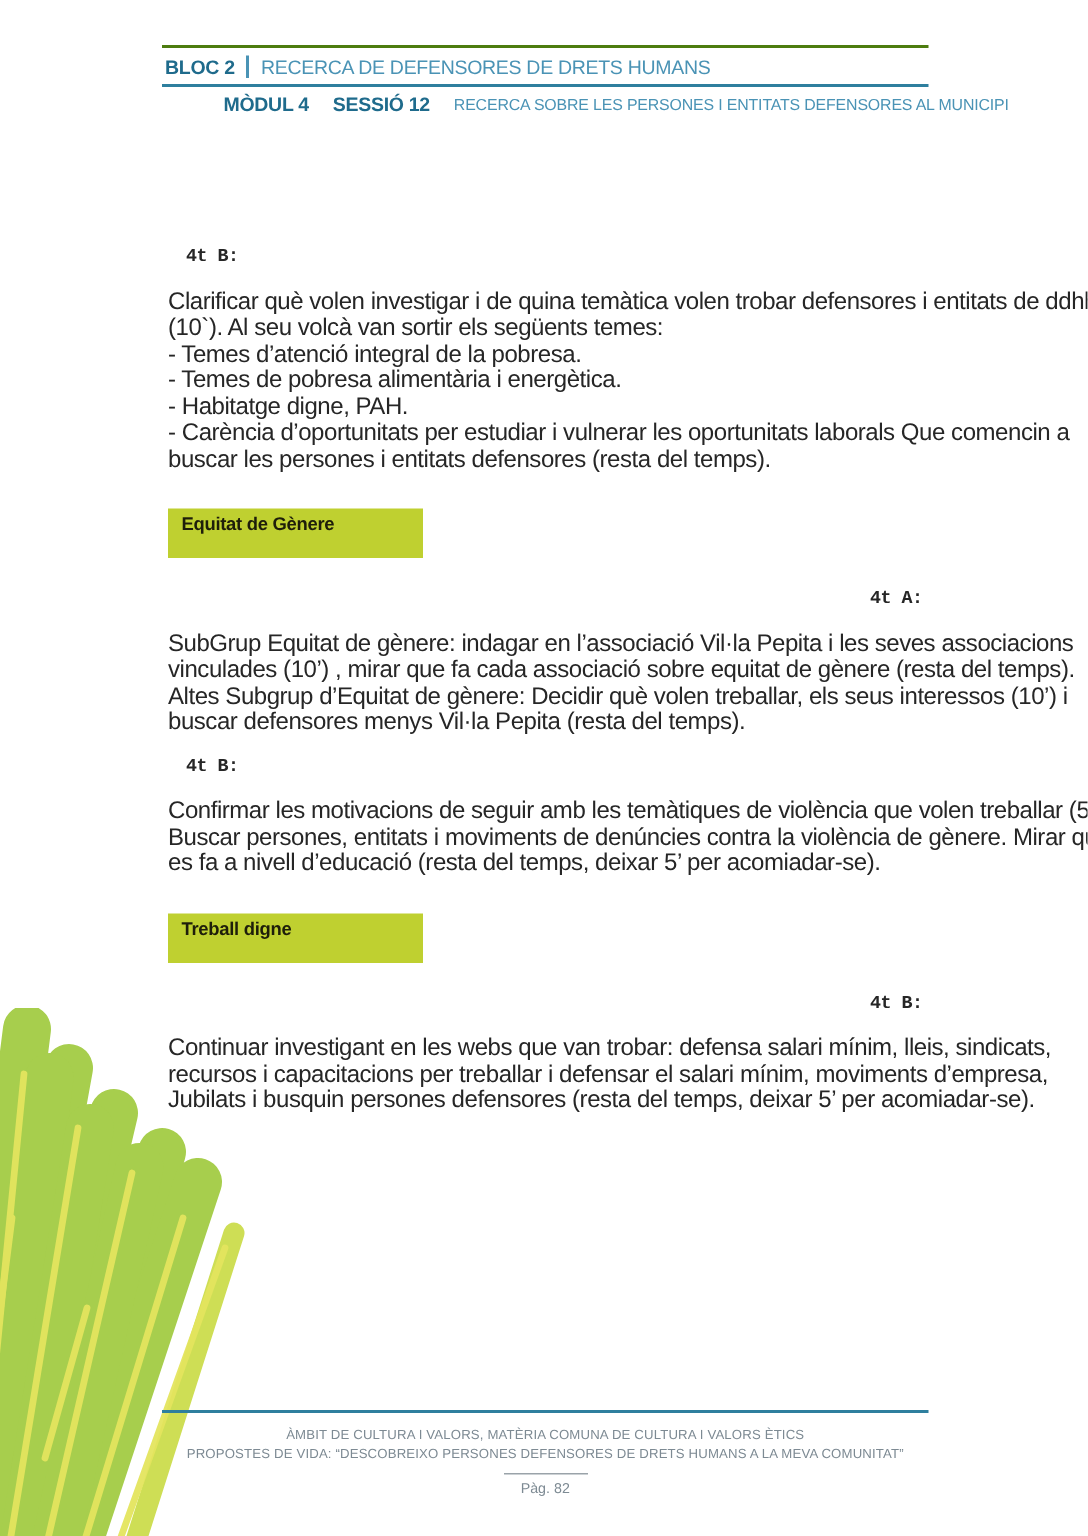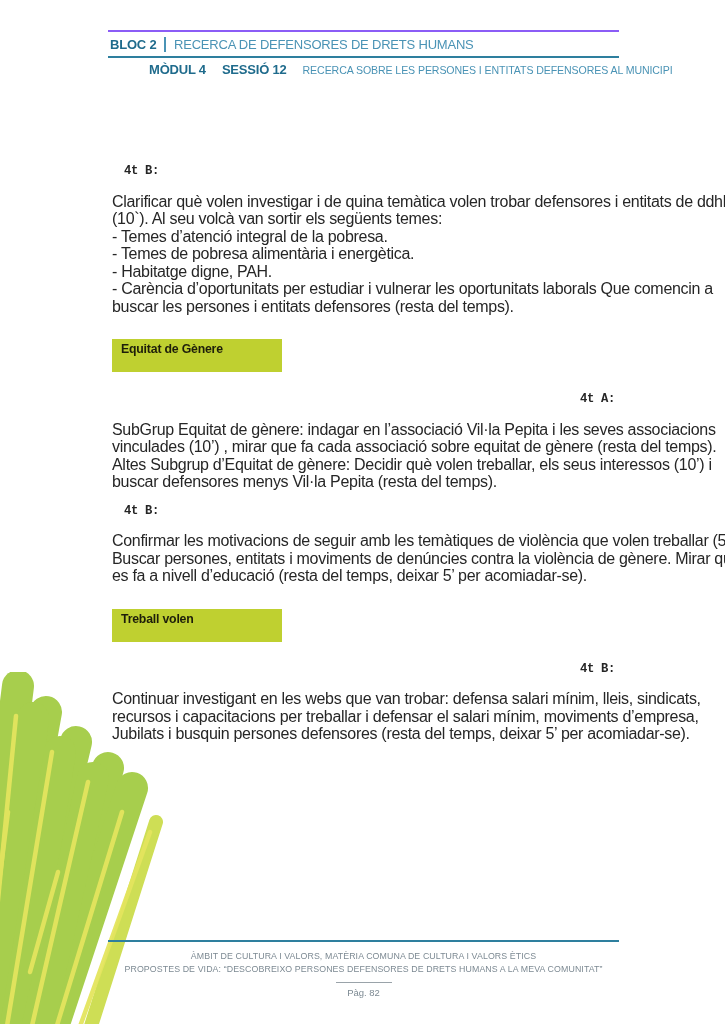--- a/index.html
+++ b/index.html
@@ -14,21 +14,21 @@
   }
 
   
   .header {
     position: absolute;
     left: 108px;
     top: 30px;
     width: 511px;
   }
   .header-row1 {
-    border-top: 2px solid #8b5cf6;
+    border-top: 2px solid #4d7c0f;
     border-bottom: 2px solid #2e7f9e;
     padding: 5px 0 4px 2px;
     display: flex;
     align-items: flex-end;
     letter-spacing: -0.2px;
   }
   .header-row2 {
     padding: 4px 0 3px 2px;
     display: flex;
     align-items: center;
@@ -157,21 +157,21 @@
     <p class="sec-body">SubGrup Equitat de gènere: indagar en l’associació Vil·la Pepita i les seves associacions
 vinculades (10’) , mirar que fa cada associació sobre equitat de gènere (resta del temps).
 Altes Subgrup d’Equitat de gènere: Decidir què volen treballar, els seus interessos (10’) i
 buscar defensores menys Vil·la Pepita (resta del temps).</p>
 
     <p class="sec-heading mt12">4t B:</p>
     <p class="sec-body">Confirmar les motivacions de seguir amb les temàtiques de violència que volen treballar (5).
 Buscar persones, entitats i moviments de denúncies contra la violència de gènere. Mirar què
 es fa a nivell d’educació (resta del temps, deixar 5’ per acomiadar-se).</p>
 
-    <div class="band mt24">Treball volen</div>
+    <div class="band mt24">Treball digne</div>
 
     <p class="sec-heading mt20">4t B:</p>
     <p class="sec-body">Continuar investigant en les webs que van trobar: defensa salari mínim, lleis, sindicats,
 recursos i capacitacions per treballar i defensar el salari mínim, moviments d’empresa,
 Jubilats i busquin persones defensores (resta del temps, deixar 5’ per acomiadar-se).</p>
   </div>
 
   <svg class="brush" viewBox="0 0 175 352" xmlns="http://www.w3.org/2000/svg">
     <g stroke="#a7ce4d" stroke-width="32" stroke-linecap="round" fill="none">
       <path d="M -22 330 L 18 14"></path>

